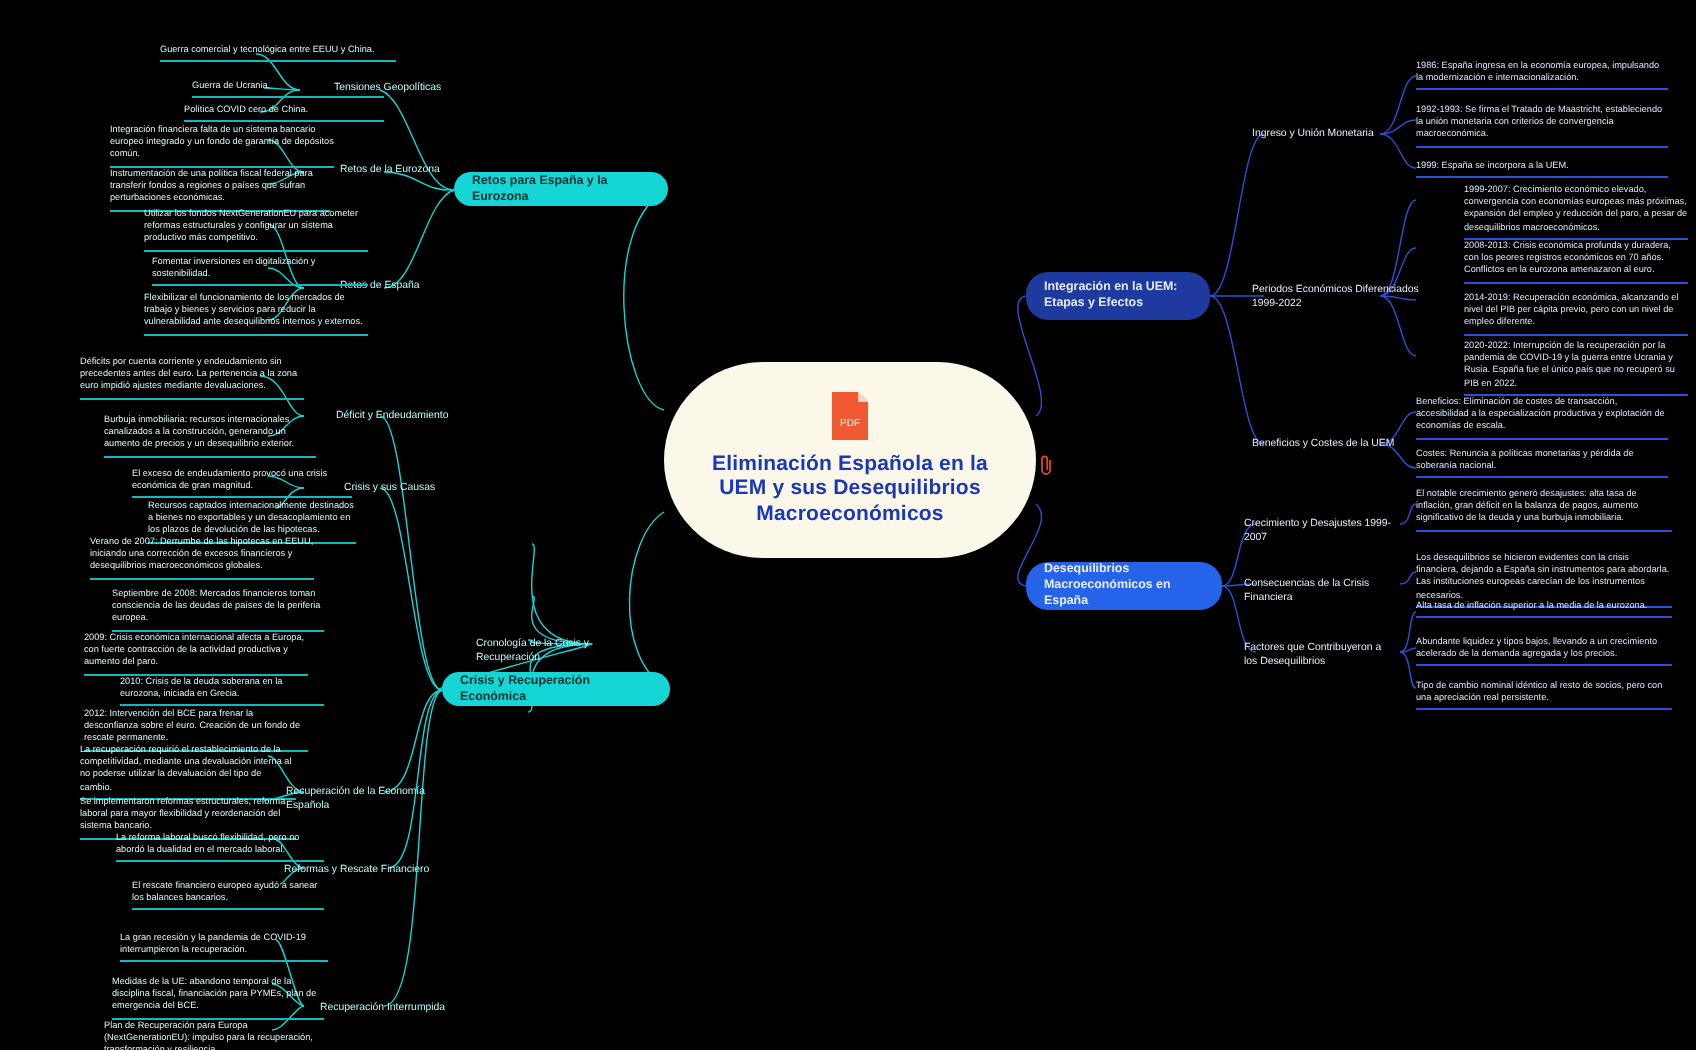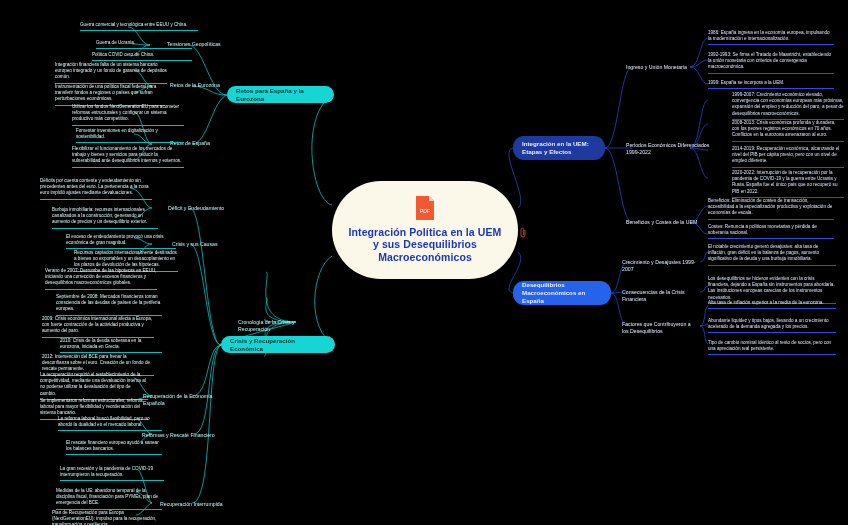--- a/index.html
+++ b/index.html
@@ -151,21 +151,21 @@
   </svg>
 
   <div class="root">
     <div class="pdf-badge">
       <svg viewBox="0 0 22 26" width="22" height="26">
         <path d="M2 1 h13 l5 5 v19 H2 Z" fill="#f05a32"></path>
         <path d="M15 1 l5 5 h-5 Z" fill="#fbd3c3"></path>
         <text x="11" y="18" font-size="5" fill="#ffffff" text-anchor="middle" font-family="Liberation Sans, sans-serif">PDF</text>
       </svg>
     </div>
-    <div class="title">Integración Política en la UEM y sus Desequilibrios Macroeconómicos</div>
+    <div class="title">Eliminación Española en la UEM y sus Desequilibrios Macroeconómicos</div>
   </div>
   <div class="clip-icon">
     <svg viewBox="0 0 9 11" width="9" height="11">
         <path d="M6 3 v5 a2 2 0 0 1 -4 0 V2.5 a1.3 1.3 0 0 1 2.6 0 V8" fill="none" stroke="#d4482a" stroke-width="0.9"></path>
       </svg>
   </div>
 
   <div class="l1 teal" id="l1-retos">Retos para España y la Eurozona</div>
   <div class="l1 teal" id="l1-crisis">Crisis y Recuperación Económica</div>
   <div class="l1 navy" id="l1-integracion">Integración en la UEM: Etapas y Efectos</div>

